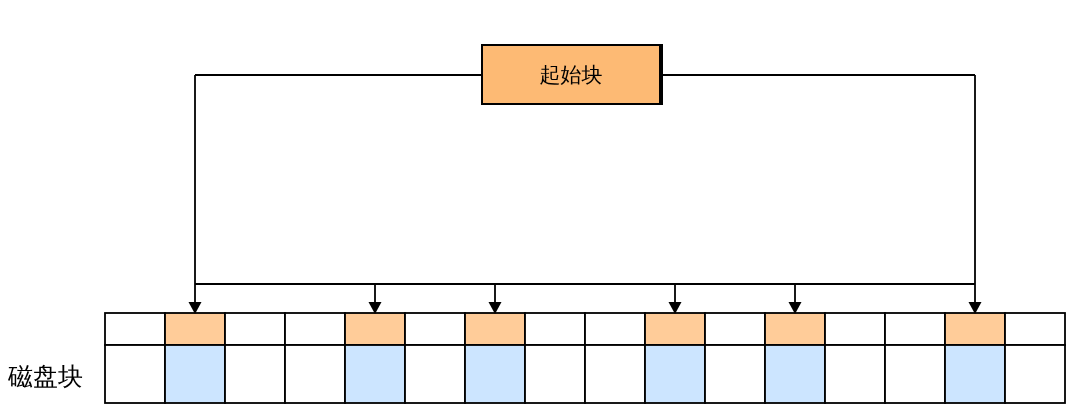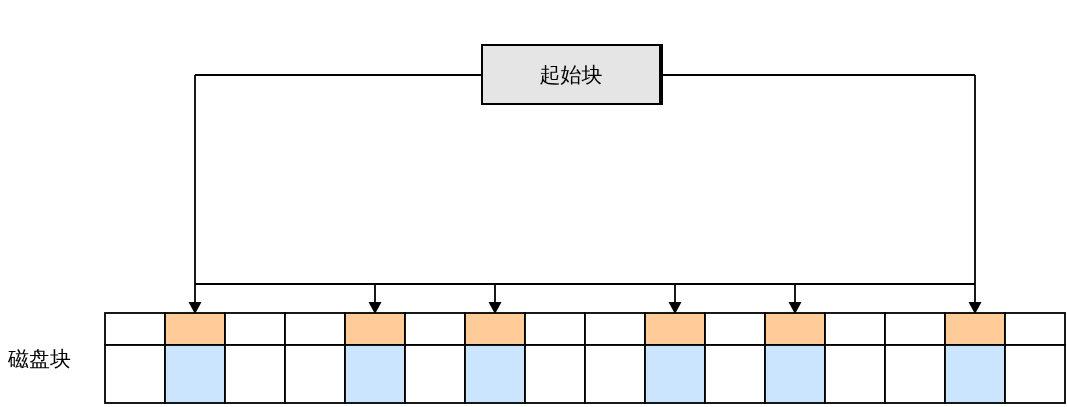--- a/index.html
+++ b/index.html
@@ -23,38 +23,38 @@
     font-size: 21px;
     color: #000000;
     white-space: nowrap;
   }
   .header-box {
     position: absolute;
     left: 481px; top: 44px;
     width: 182px; height: 61px;
     display: flex;
     box-sizing: border-box;
-    background: #e5e5e5;
+    background: #fdba74;
     border: 2px solid #000000;
   }
   .header-cell {
     flex: 1 1 0;
     display: flex;
     align-items: center;
     justify-content: center;
     font-size: 21px;
     color: #000000;
     box-sizing: border-box;
     white-space: nowrap;
   }
   .header-cell:first-child { border-right: 2px solid #000000; }
   .grid-label {
     position: absolute;
-    left: 8px; top: 345px;
-    font-size: 21px;
+    left: 8px; top: 360px;
+    font-size: 25px;
     color: #000000;
     white-space: nowrap;
   }
 </style>
 </head>
 <body>
 
 <div class="canvas">
 
   <svg id="diagram-svg" class="graphics" viewBox="0 0 1067 407" xmlns="http://www.w3.org/2000/svg">

